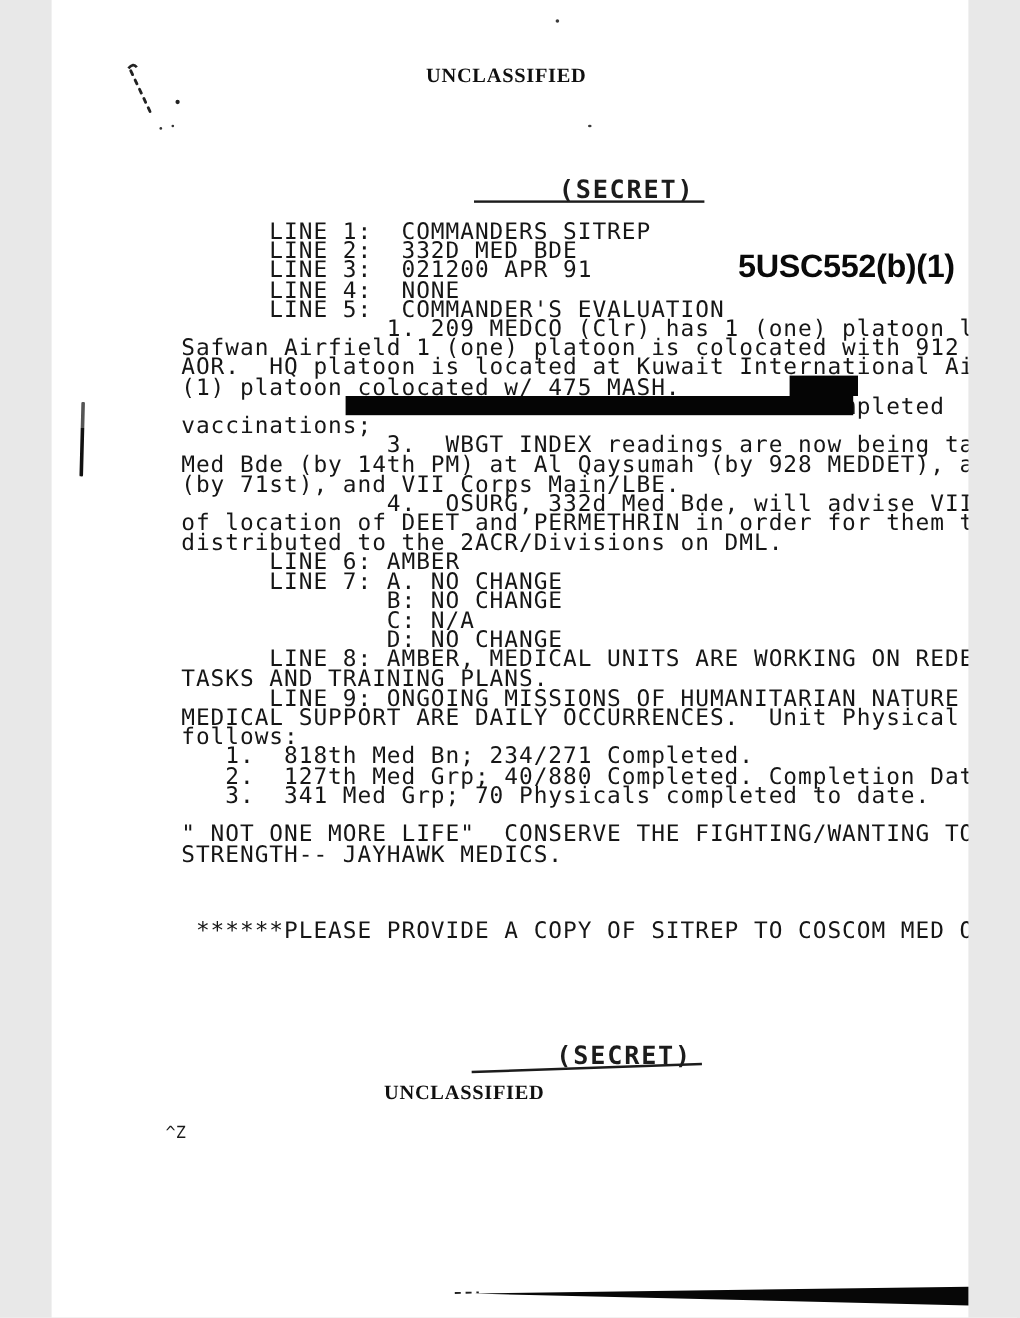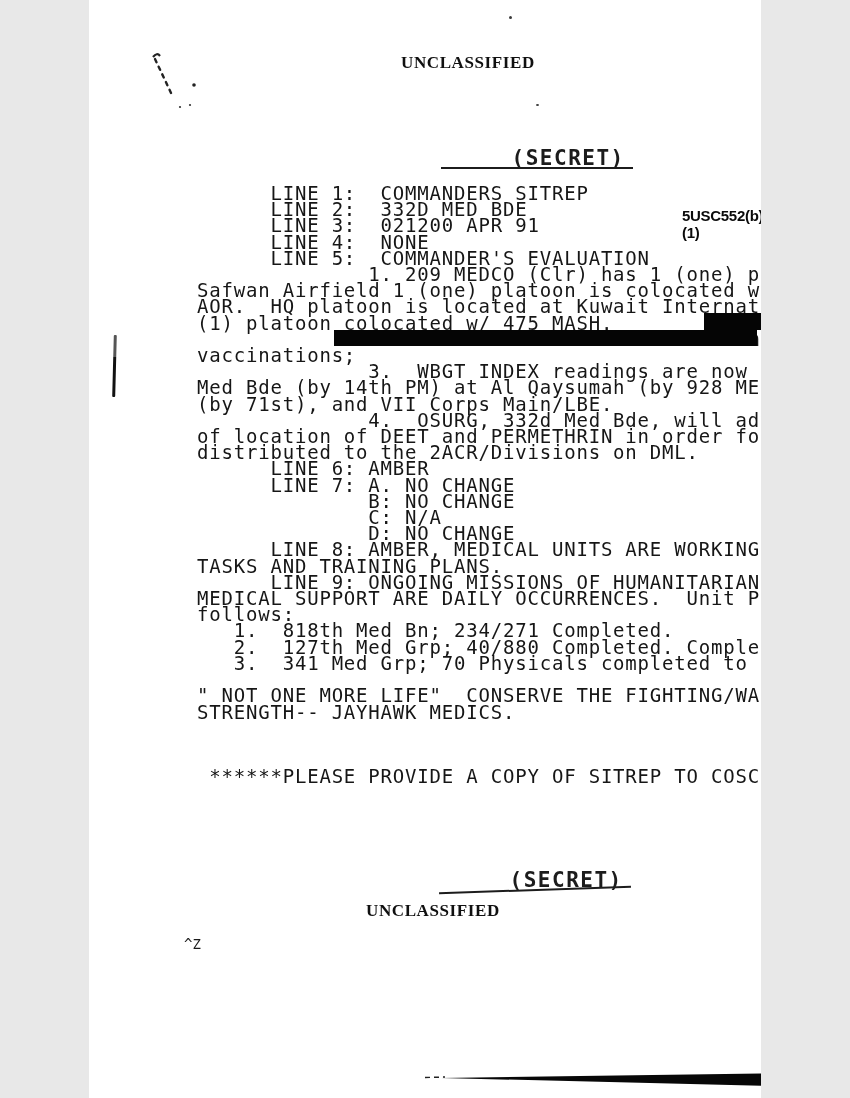--- a/index.html
+++ b/index.html
@@ -1,17 +1,17 @@
 <!DOCTYPE html>
 <html><head>
 <meta charset="utf-8">
 <style>
   html,body { margin:0; padding:0; background:#e8e8e8; }
   .page {
-    position:relative; width:672px; height:1098px; margin:0 auto;
+    position:relative; width:764px; height:1098px; margin:0 auto;
     background:#ffffff; overflow:hidden;
     font-family:"DejaVu Sans Mono", monospace; color:#141414;
   }
   
   .mono-body {
     position:absolute; left:108px; top:166px;
     font-family:"DejaVu Sans Mono", monospace;
     font-size:19px; line-height:16.2px; letter-spacing:0.8px;
     white-space:pre; color:#161616;
   }
@@ -31,23 +31,23 @@
   }
   .secret-top { left:366px; top:122px; }
   .secret-bottom { left:364px; top:844px; }
   .strike {
     position:absolute; left:-14px; right:-8px; top:47%; height:2px;
     background:#1c1c1c;
   }
   .secret-bottom .strike { transform:rotate(-2deg); }
   
   .stamp {
-    position:absolute; left:593px; top:207px;
+    position:absolute; left:572px; top:207px;
     font-family:"Liberation Sans", sans-serif; font-weight:700;
-    font-size:15px; letter-spacing:-0.3px; color:#0a0a0a;
+    font-size:27px; letter-spacing:-0.3px; color:#0a0a0a;
   }
   
   .redact { position:absolute; background:#050505; }
   .redact-inline { left:615px; top:313px; width:57px; height:17px; }
   .redact-bar   { left:245px; top:330px; width:423px; height:16px; }
   
   .eof {
     position:absolute; left:95px; top:936px;
     font-family:"DejaVu Sans Mono", monospace; font-size:14px; color:#1a1a1a;
   }

